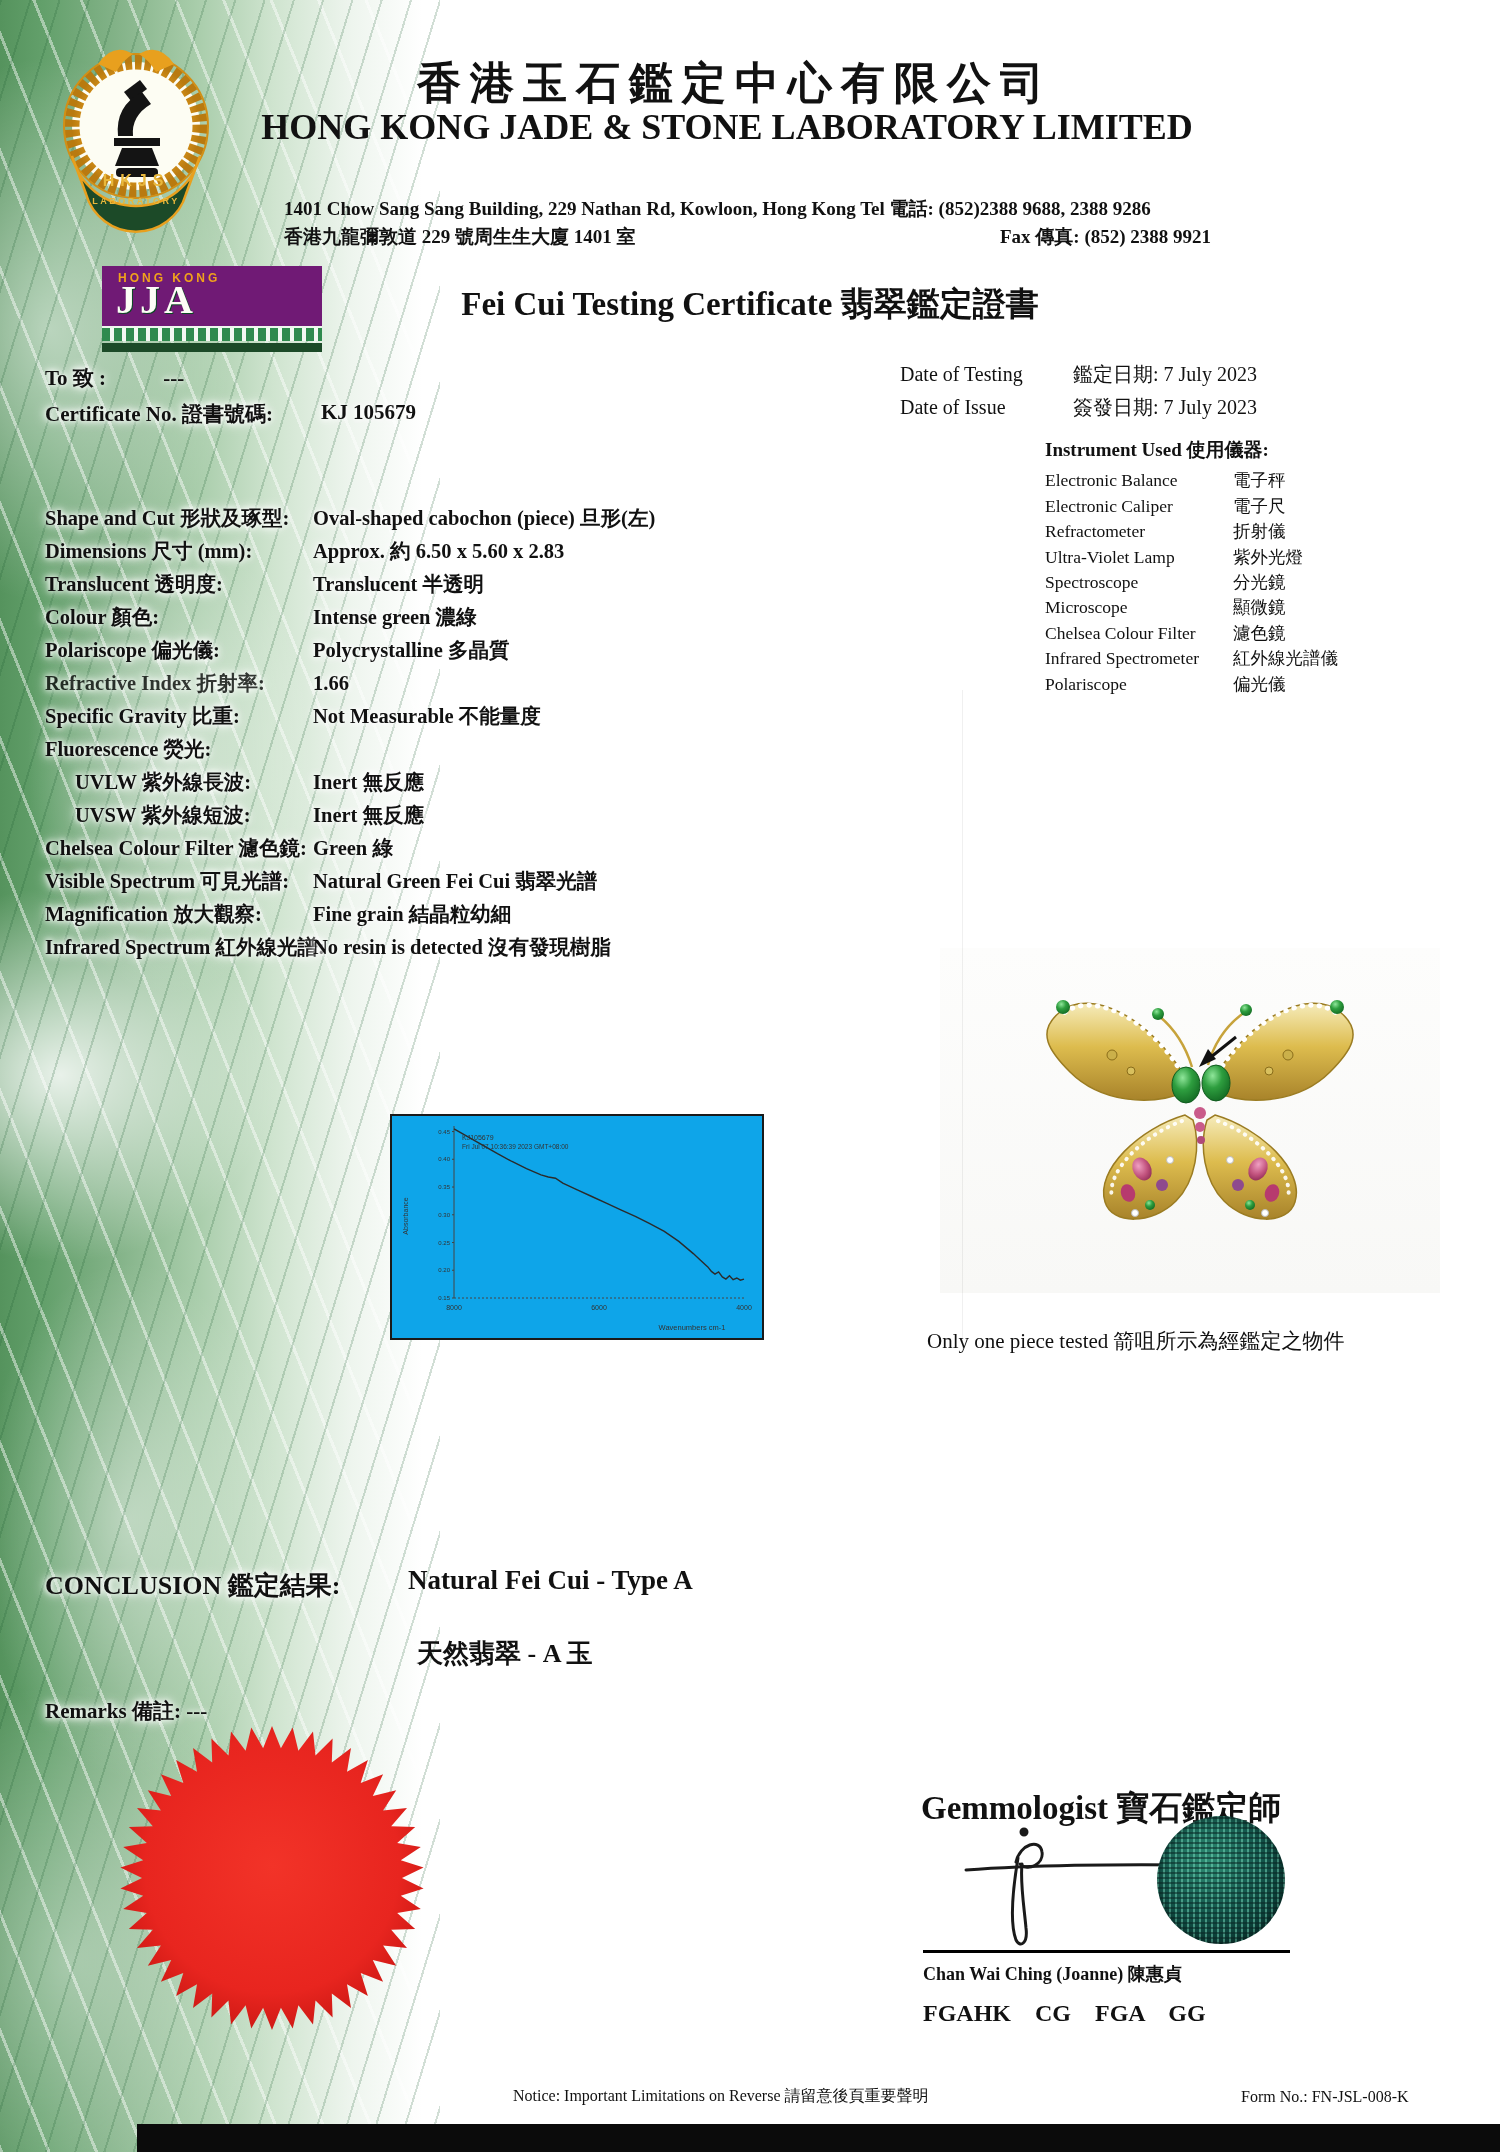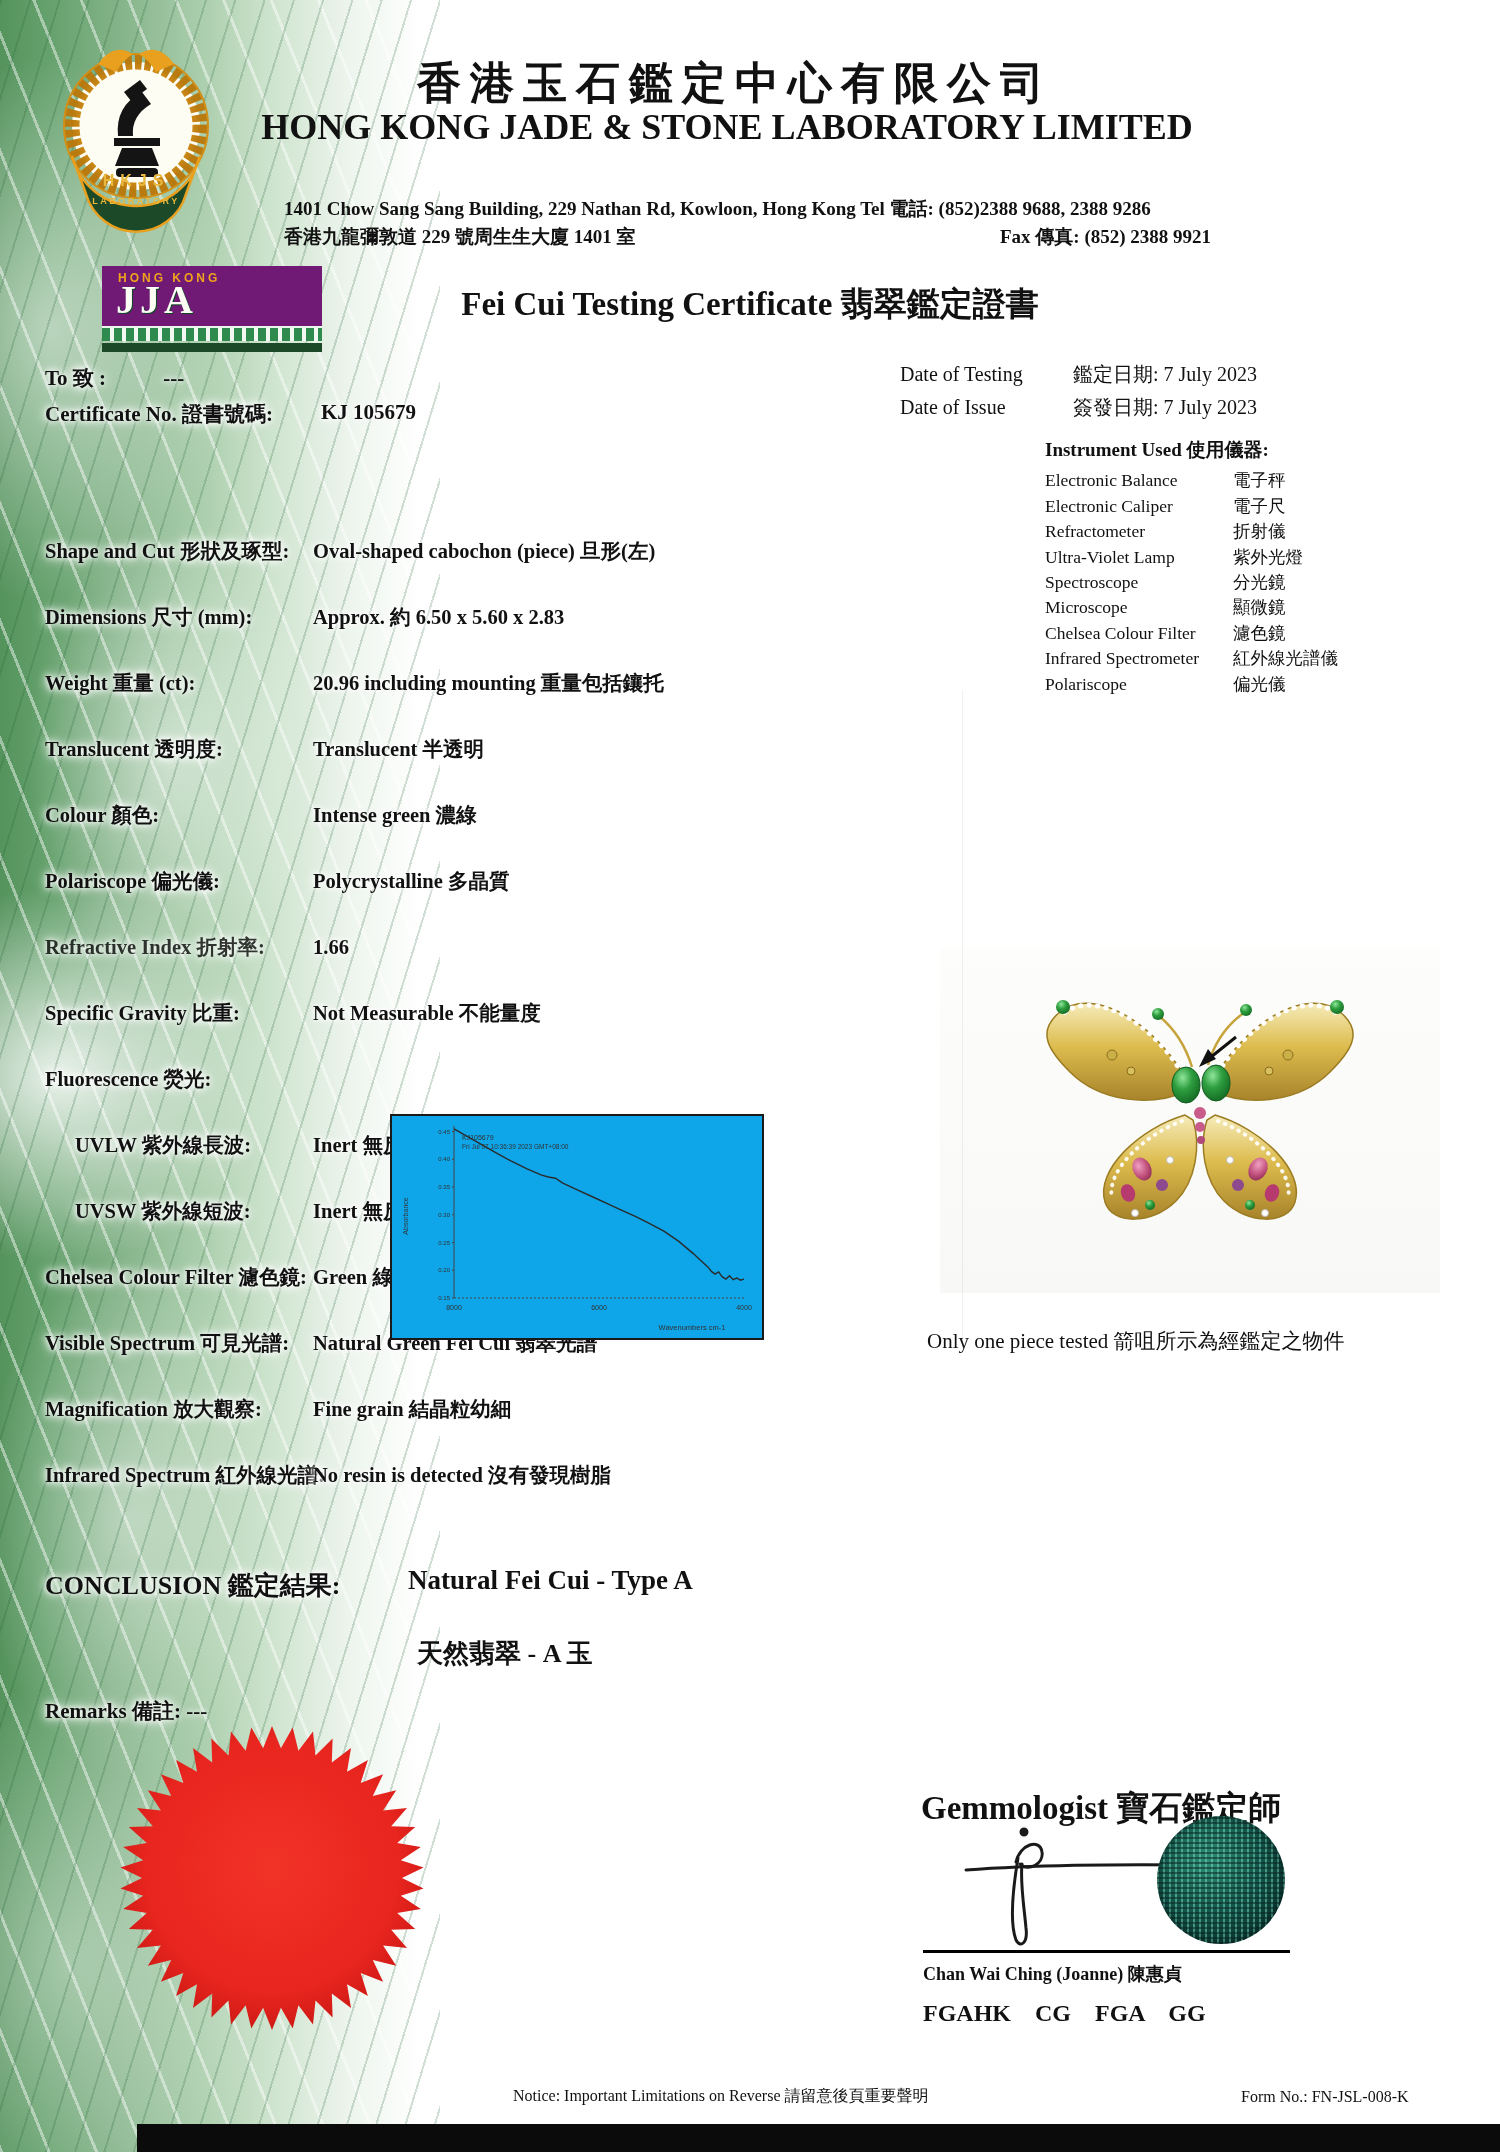--- a/index.html
+++ b/index.html
@@ -28,21 +28,21 @@
   #to-row{left:45px;top:364px;font-size:21px;font-weight:bold;}
   #to-row .v{margin-left:52px;}
   #cert-row{left:45px;top:400px;font-size:21px;font-weight:bold;width:700px;}
   #cert-row .v{position:absolute;left:276px;top:0;}
   #dates{left:900px;top:358px;font-size:20px;line-height:33px;white-space:nowrap;}
   #dates .lab{display:inline-block;width:168px;}
   #instruments{left:1045px;top:437px;font-size:17.5px;line-height:25.4px;white-space:nowrap;}
   #instruments .head{font-weight:bold;font-size:19px;margin-bottom:6px;}
   #instruments .en{display:inline-block;width:188px;}
   #props{left:45px;top:502px;width:880px;font-size:20.5px;font-weight:bold;}
-  #props .row{position:relative;height:33px;line-height:33px;white-space:nowrap;margin-top:33px;}
+  #props .row{position:relative;height:33px;line-height:33px;white-space:nowrap;}
   #props .row .v{position:absolute;left:268px;top:0;}
   #props .row.ind .l{padding-left:30px;}
   #props .row.blur .l{opacity:.82;filter:blur(0.4px);}
   #chartbox{left:390px;top:1114px;width:370px;height:222px;border:2px solid #1a1a1a;background:#0ea5e9;}
   #photo{left:940px;top:948px;width:500px;height:345px;background:linear-gradient(to bottom,#fdfdfc,#f8f8f6);}
   #caption{left:927px;top:1327px;font-size:21px;white-space:nowrap;}
   #fold{left:962px;top:690px;width:1px;height:660px;background:rgba(60,60,60,0.08);}
   #concl-label{left:45px;top:1568px;font-size:26px;font-weight:bold;white-space:nowrap;}
   #concl-value{left:408px;top:1565px;font-size:27px;font-weight:bold;white-space:nowrap;}
   #concl-cn{left:417px;top:1636px;font-size:26px;font-weight:bold;}
@@ -148,21 +148,20 @@
     <div><span class="en">Spectroscope</span><span>分光鏡</span></div>
     <div><span class="en">Microscope</span><span>顯微鏡</span></div>
     <div><span class="en">Chelsea Colour Filter</span><span>濾色鏡</span></div>
     <div><span class="en">Infrared Spectrometer</span><span>紅外線光譜儀</span></div>
     <div><span class="en">Polariscope</span><span>偏光儀</span></div>
   </div>
 
   <div id="props" class="abs">
     <div class="row halo"><span class="l">Shape and Cut 形狀及琢型:</span><span class="v">Oval-shaped cabochon (piece)  旦形(左)</span></div>
     <div class="row halo"><span class="l">Dimensions 尺寸 (mm):</span><span class="v">Approx. 約  6.50 x 5.60 x 2.83</span></div>
-    <div class="row halo"><span class="l">Weight 重量 (ct):</span><span class="v">20.96 including mounting  重量包括鑲托</span></div>
     <div class="row halo"><span class="l">Translucent 透明度:</span><span class="v">Translucent  半透明</span></div>
     <div class="row halo"><span class="l">Colour 顏色:</span><span class="v">Intense green  濃綠</span></div>
     <div class="row halo"><span class="l">Polariscope 偏光儀:</span><span class="v">Polycrystalline  多晶質</span></div>
     <div class="row halo blur"><span class="l">Refractive Index 折射率:</span><span class="v">1.66</span></div>
     <div class="row halo"><span class="l">Specific Gravity 比重:</span><span class="v">Not Measurable  不能量度</span></div>
     <div class="row halo"><span class="l">Fluorescence 熒光:</span><span class="v"></span></div>
     <div class="row halo ind"><span class="l">UVLW 紫外線長波:</span><span class="v">Inert  無反應</span></div>
     <div class="row halo ind"><span class="l">UVSW 紫外線短波:</span><span class="v">Inert  無反應</span></div>
     <div class="row halo"><span class="l">Chelsea Colour Filter 濾色鏡:</span><span class="v">Green  綠</span></div>
     <div class="row halo"><span class="l">Visible Spectrum 可見光譜:</span><span class="v">Natural Green Fei Cui  翡翠光譜</span></div>

